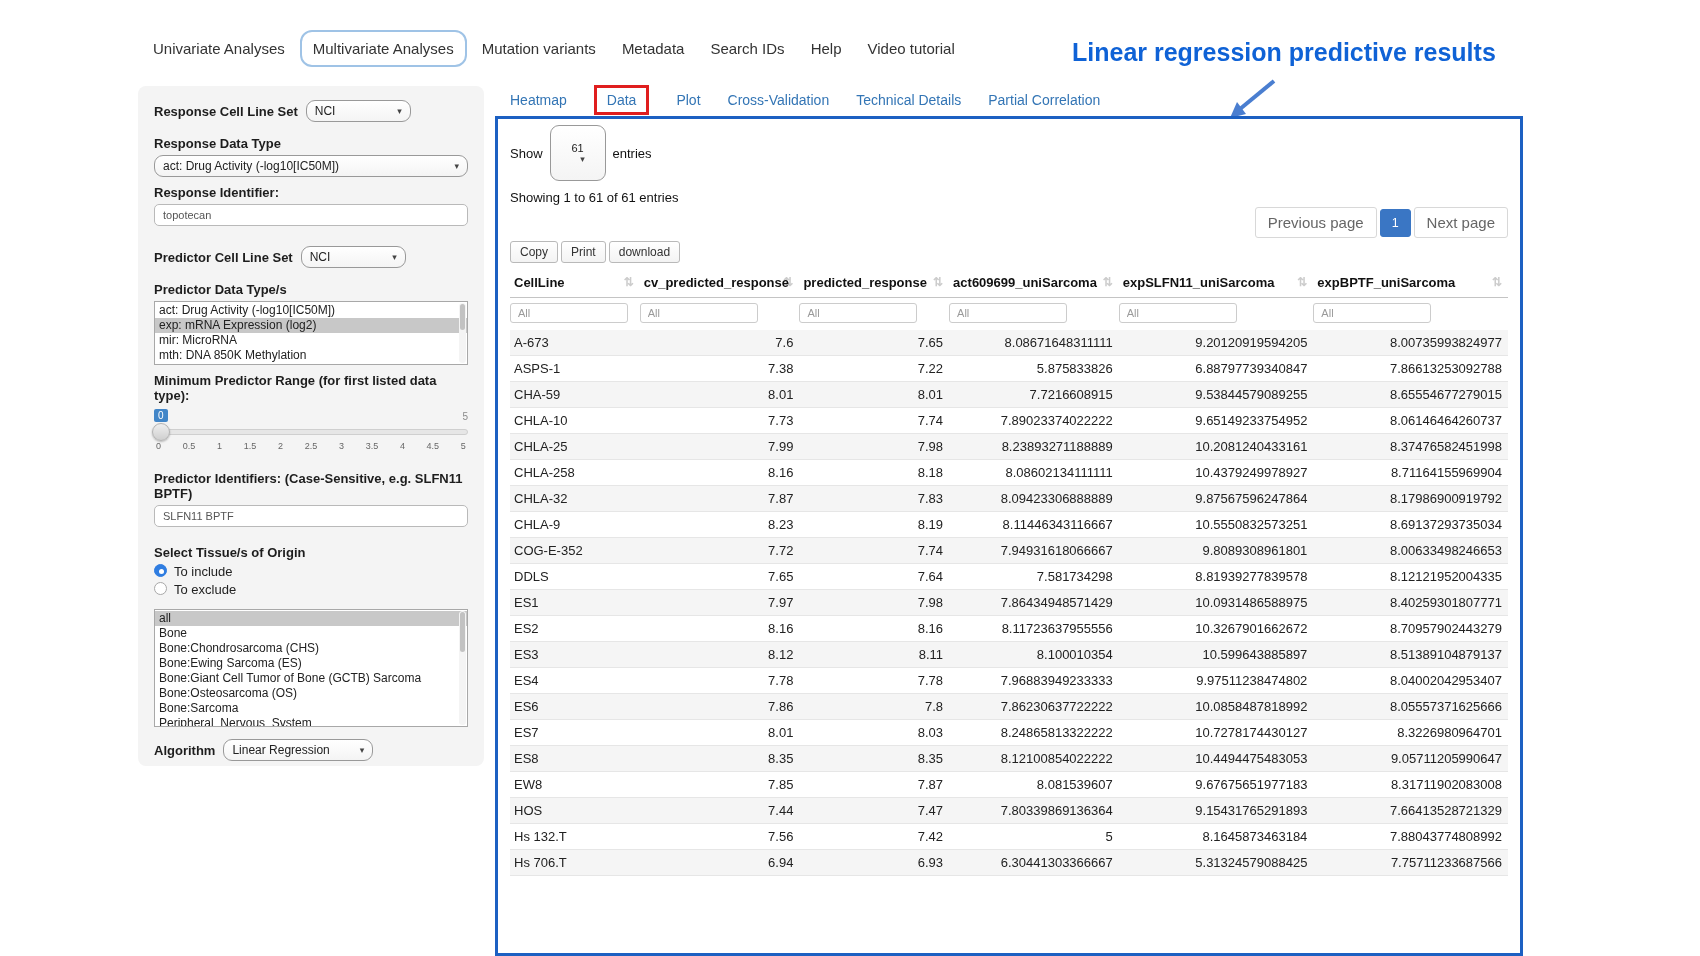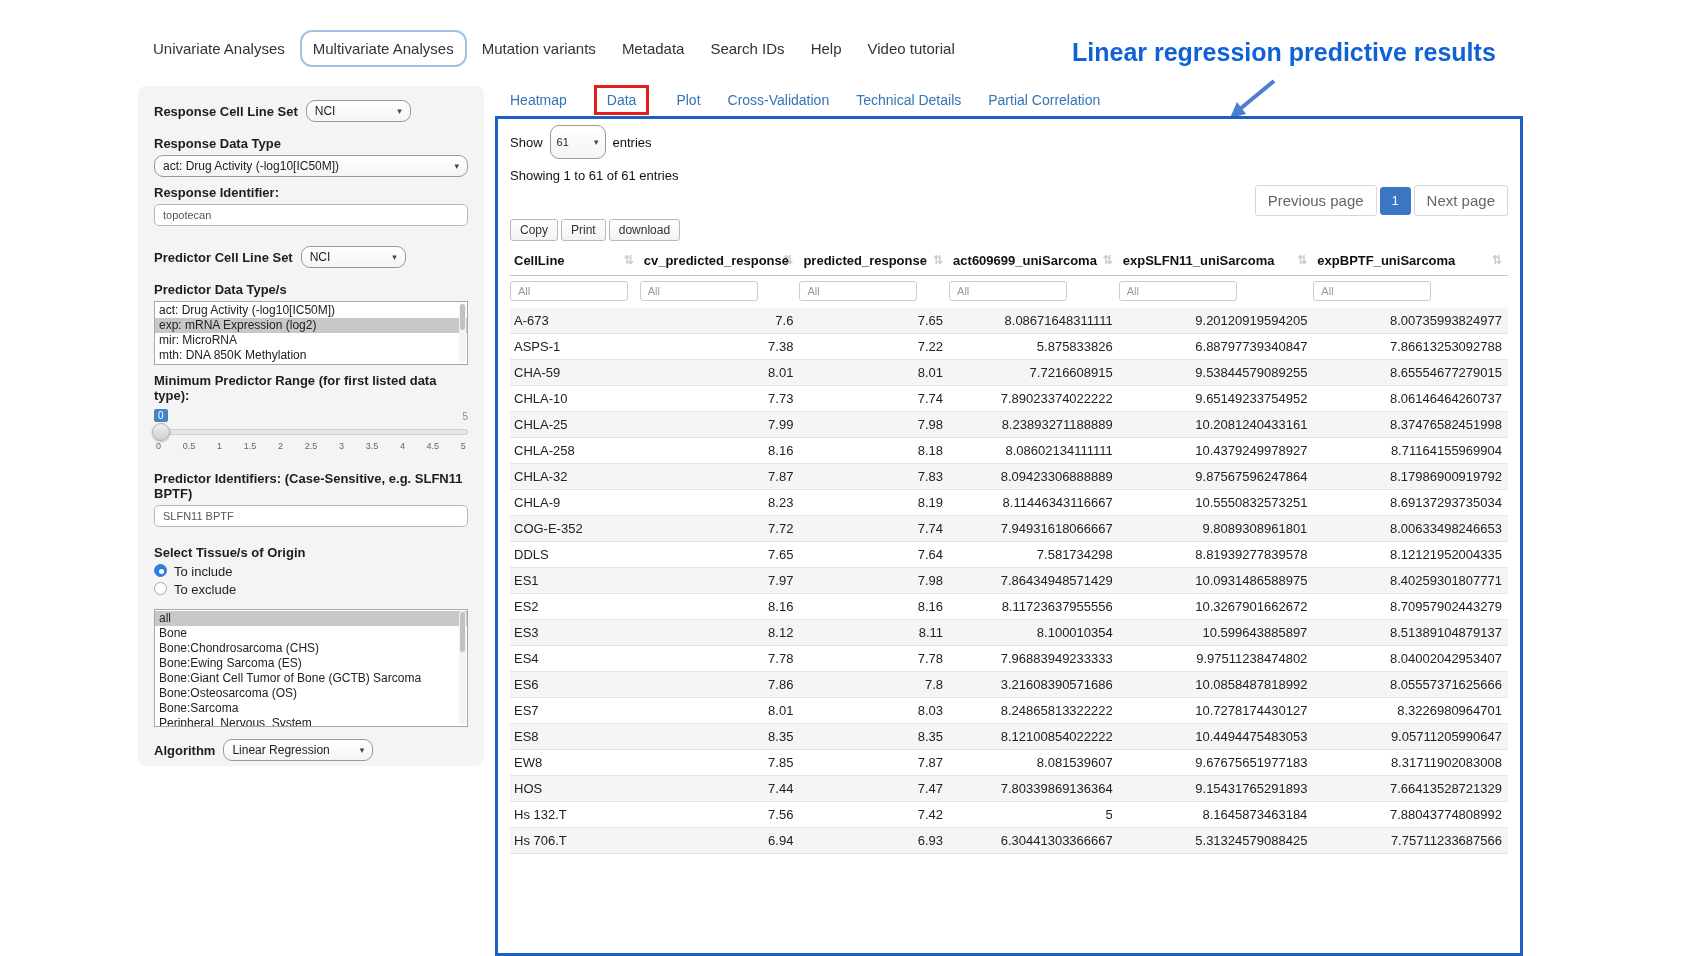--- a/index.html
+++ b/index.html
@@ -50,21 +50,21 @@
   .radio.checked::after { content:""; position:absolute; left:4px; top:4px; width:5px; height:5px; border-radius:50%; background:#fff; }
 
   
   .result-tabs { position:absolute; left:510px; top:84px; height:32px; display:flex; align-items:center; gap:27px; font-size:14px; color:#3375b5; }
   .main-tab { cursor:pointer; white-space:nowrap; }
   .main-tab.red-boxed { border:3px solid #e01e1e; padding:4px 10px; }
 
   
   .blue-box { position:absolute; left:495px; top:116px; width:1028px; height:840px; border:3px solid #1c60c2; background:#fff; padding:4px 12px 0 12px; }
   .show-row { display:flex; align-items:center; gap:7px; font-size:13px; color:#111; margin-top:2px; }
-  .show-select { width:56px; font-size:11px; padding:10px 6px; }
+  .show-select { width:56px; font-size:11px; padding:16px 6px;flex-direction:column; }
   .showing-row { font-size:13px; color:#111; margin-top:9px; }
   .pagination { display:flex; justify-content:flex-end; align-items:center; margin-top:2px; }
   .page-btn { border:1px solid #d8d8d8; background:#fff; color:#666; font-size:15px; padding:6px 12px; border-radius:3px; cursor:pointer; font-family:inherit; }
   .page-current { background:#3a76c4; border:1px solid #3a76c4; color:#fff; font-size:12.5px; padding:6px 11px; margin:0 3px; border-radius:3px; cursor:pointer; font-family:inherit; }
   .toolbar { margin-top:3px; }
   .mini-btn { border:1px solid #b9b9b9; background:linear-gradient(#ffffff,#f3f3f3); color:#333; font-size:12px; padding:3px 9px; border-radius:3px; margin-right:3px; cursor:pointer; font-family:inherit; }
 
   
   table.dt { width:100%; border-collapse:collapse; font-size:13px; margin-top:4px; table-layout:fixed; }
   table.dt th { text-align:left; font-weight:bold; color:#111; padding:8px 6px 7px 4px; border-bottom:1px solid #c4c4c4; overflow:hidden; white-space:nowrap; }
@@ -377,21 +377,21 @@
             <td class="num">7.78</td>
             <td class="num">7.78</td>
             <td class="num">7.96883949233333</td>
             <td class="num">9.97511238474802</td>
             <td class="num">8.04002042953407</td>
           </tr>
           <tr class="odd">
             <td class="cellline">ES6</td>
             <td class="num">7.86</td>
             <td class="num">7.8</td>
-            <td class="num">3.21608390571686</td>
+            <td class="num">7.86230637722222</td>
             <td class="num">10.0858487818992</td>
             <td class="num">8.05557371625666</td>
           </tr>
           <tr class="even">
             <td class="cellline">ES7</td>
             <td class="num">8.01</td>
             <td class="num">8.03</td>
             <td class="num">8.24865813322222</td>
             <td class="num">10.7278174430127</td>
             <td class="num">8.3226980964701</td>

